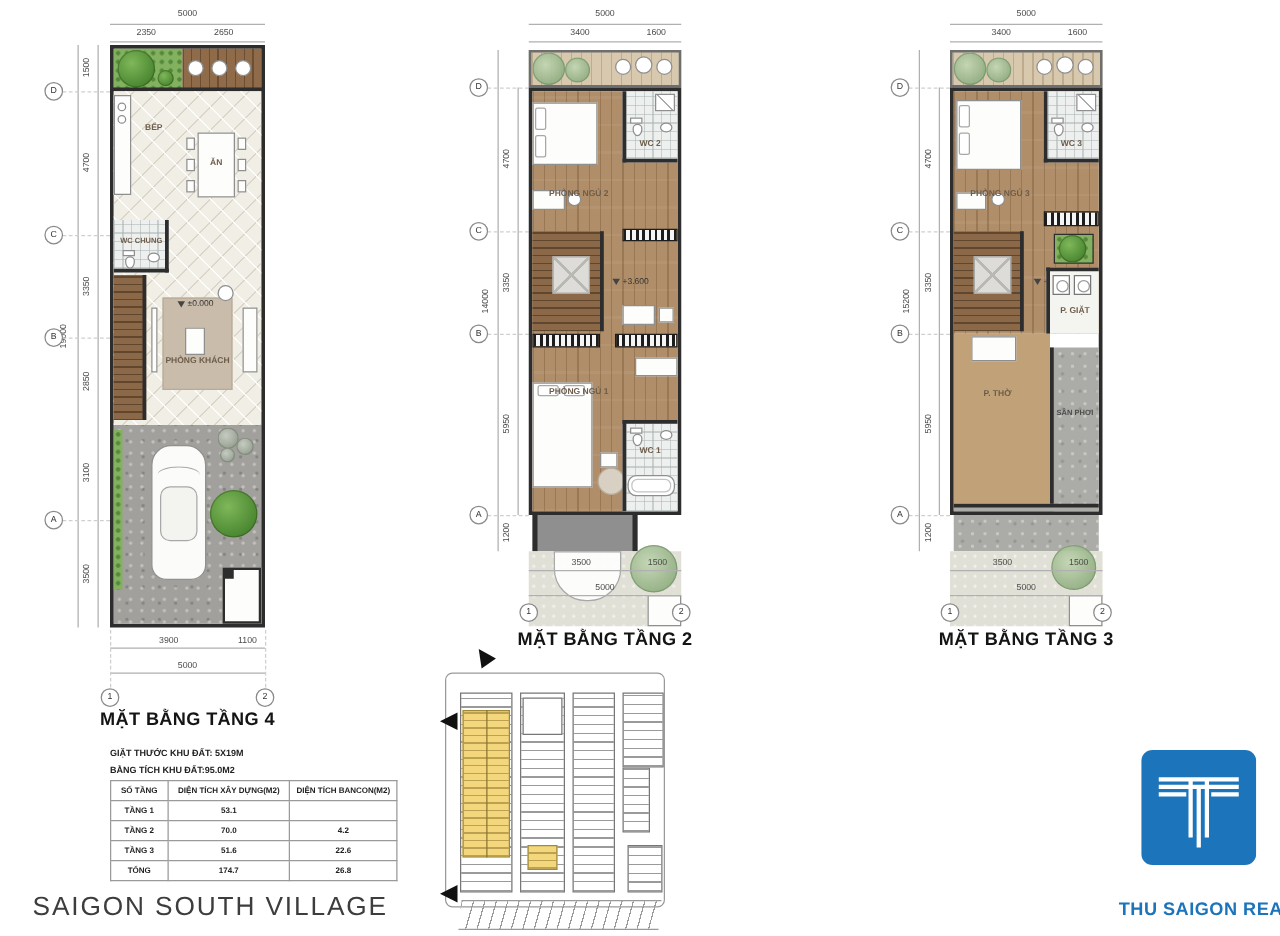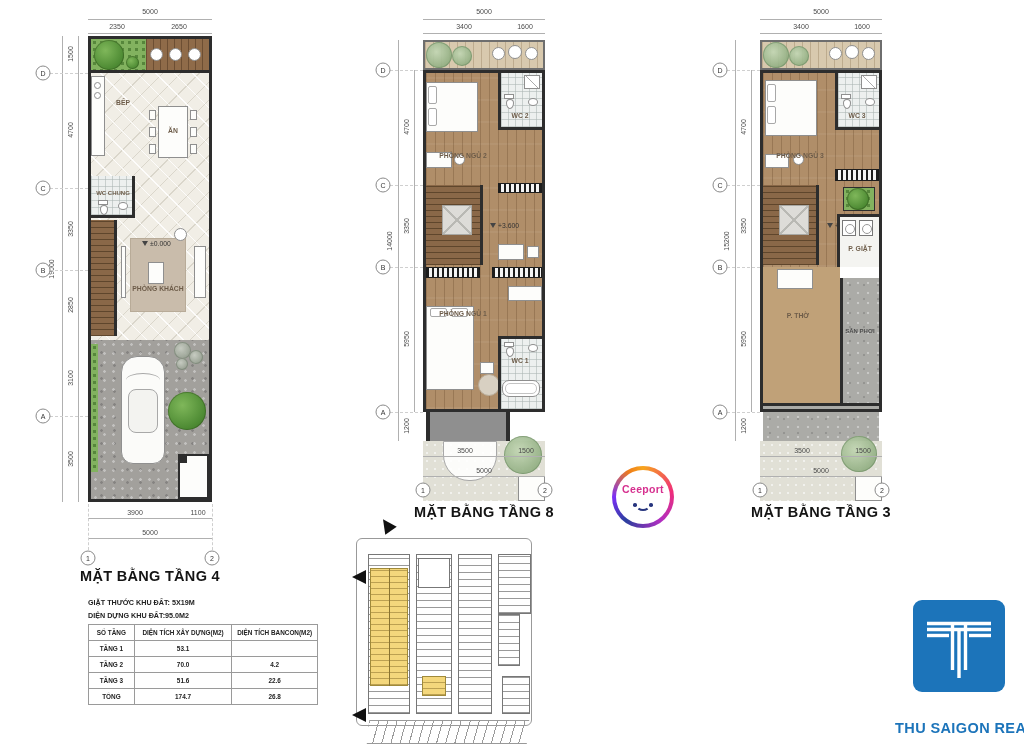--- a/index.html
+++ b/index.html
@@ -243,21 +243,21 @@
     <div class="ptree" style="left:146px;top:430px;width:38px;height:38px"></div>
     <div class="fur" style="left:160px;top:470px;width:27px;height:25px"></div>
 
     <div class="hline" style="left:65px;top:450px;width:122px"></div>
     <span class="dim" style="left:107px;top:441px">3500</span>
     <span class="dim" style="left:168px;top:441px">1500</span>
     <div class="hline" style="left:65px;top:470px;width:122px"></div>
     <span class="dim" style="left:126px;top:461px">5000</span>
     <span class="bubble" style="left:65px;top:484px">1</span>
     <span class="bubble" style="left:187px;top:484px">2</span>
-    <span class="title" style="left:126px;top:498px">MẶT BẰNG TẦNG 8</span>
+    <span class="title" style="left:126px;top:498px">MẶT BẰNG TẦNG 2</span>
   </div>
 
   <div class="plan" style="left:693px;top:6px;width:240px;height:600px">
     <span class="dim" style="left:128px;top:2px">5000</span>
     <div class="hline" style="left:67px;top:13px;width:122px"></div>
     <span class="dim" style="left:108px;top:17px">3400</span>
     <span class="dim" style="left:169px;top:17px">1600</span>
     <div class="hline" style="left:67px;top:27px;width:122px"></div>
     <div class="vline" style="left:42px;top:34px;height:401px"></div>
     <div class="vline" style="left:58px;top:64px;height:342px"></div>
@@ -345,21 +345,21 @@
     <div class="sitebk stripes" style="left:146px;top:96px;width:22px;height:52px"></div>
     <div class="sitebk stripes" style="left:150px;top:158px;width:28px;height:38px"></div>
     <div style="position:absolute;left:16px;top:202px;width:160px;height:24px;border-top:1px solid #999;border-bottom:1px solid #999;background-image:repeating-linear-gradient(100deg,#9a9a9a 0 1px,transparent 1px 9px);transform:skewX(-6deg)"></div>
     <div class="tri-up" style="left:28px;top:0;transform:rotate(-35deg)"></div>
     <div class="tri-left" style="left:0;top:52px"></div>
     <div class="tri-left" style="left:0;top:190px"></div>
   </div>
 
   <div class="info">
     <p>GIẶT THƯỚC KHU ĐẤT: 5X19M</p>
-    <p>DIỆN DỰNG KHU ĐẤT:95.0M2</p>
+    <p>BẰNG TÍCH KHU ĐẤT:95.0M2</p>
     <table>
       <tbody>
           <tr>
         <th style="width:46px">SỐ TẦNG</th>
         <th style="width:98px">DIỆN TÍCH XÂY DỰNG(M2)</th>
         <th style="width:86px">DIỆN TÍCH BANCON(M2)</th>
       </tr>
       <tr>
         <td>TẦNG 1</td>
         <td>53.1</td>
@@ -379,29 +379,22 @@
         <td>TỔNG</td>
         <td>174.7</td>
         <td>26.8</td>
       </tr>
     </tbody>
       </table>
   </div>
 
   <div class="caption">
   </div>
-
-  <div class="cp">
-    <div class="face">
-      <span class="wm">Ceeport</span>
-      <span class="eye" style="left:17px"></span>
-      <span class="eye" style="left:33px"></span>
-      <span class="smile"></span>
-    </div>
-  </div>
+  <div class="village">SAIGON SOUTH VILLAGE</div>
+
 
   <div style="position:absolute;left:913px;top:600px;width:92px;height:92px">
     <svg viewBox="0 0 92 92" width="92" height="92">
       <rect x="0" y="0" width="92" height="92" rx="9" fill="#1c74ba"></rect>
       <g stroke="#ffffff" stroke-width="3.4" fill="none">
         <path d="M14 23.5 H78"></path>
         <path d="M14 29.5 H78"></path>
         <path d="M14 35.5 H36"></path>
         <path d="M56 35.5 H78"></path>
         <path d="M39.5 23.5 V70"></path>

